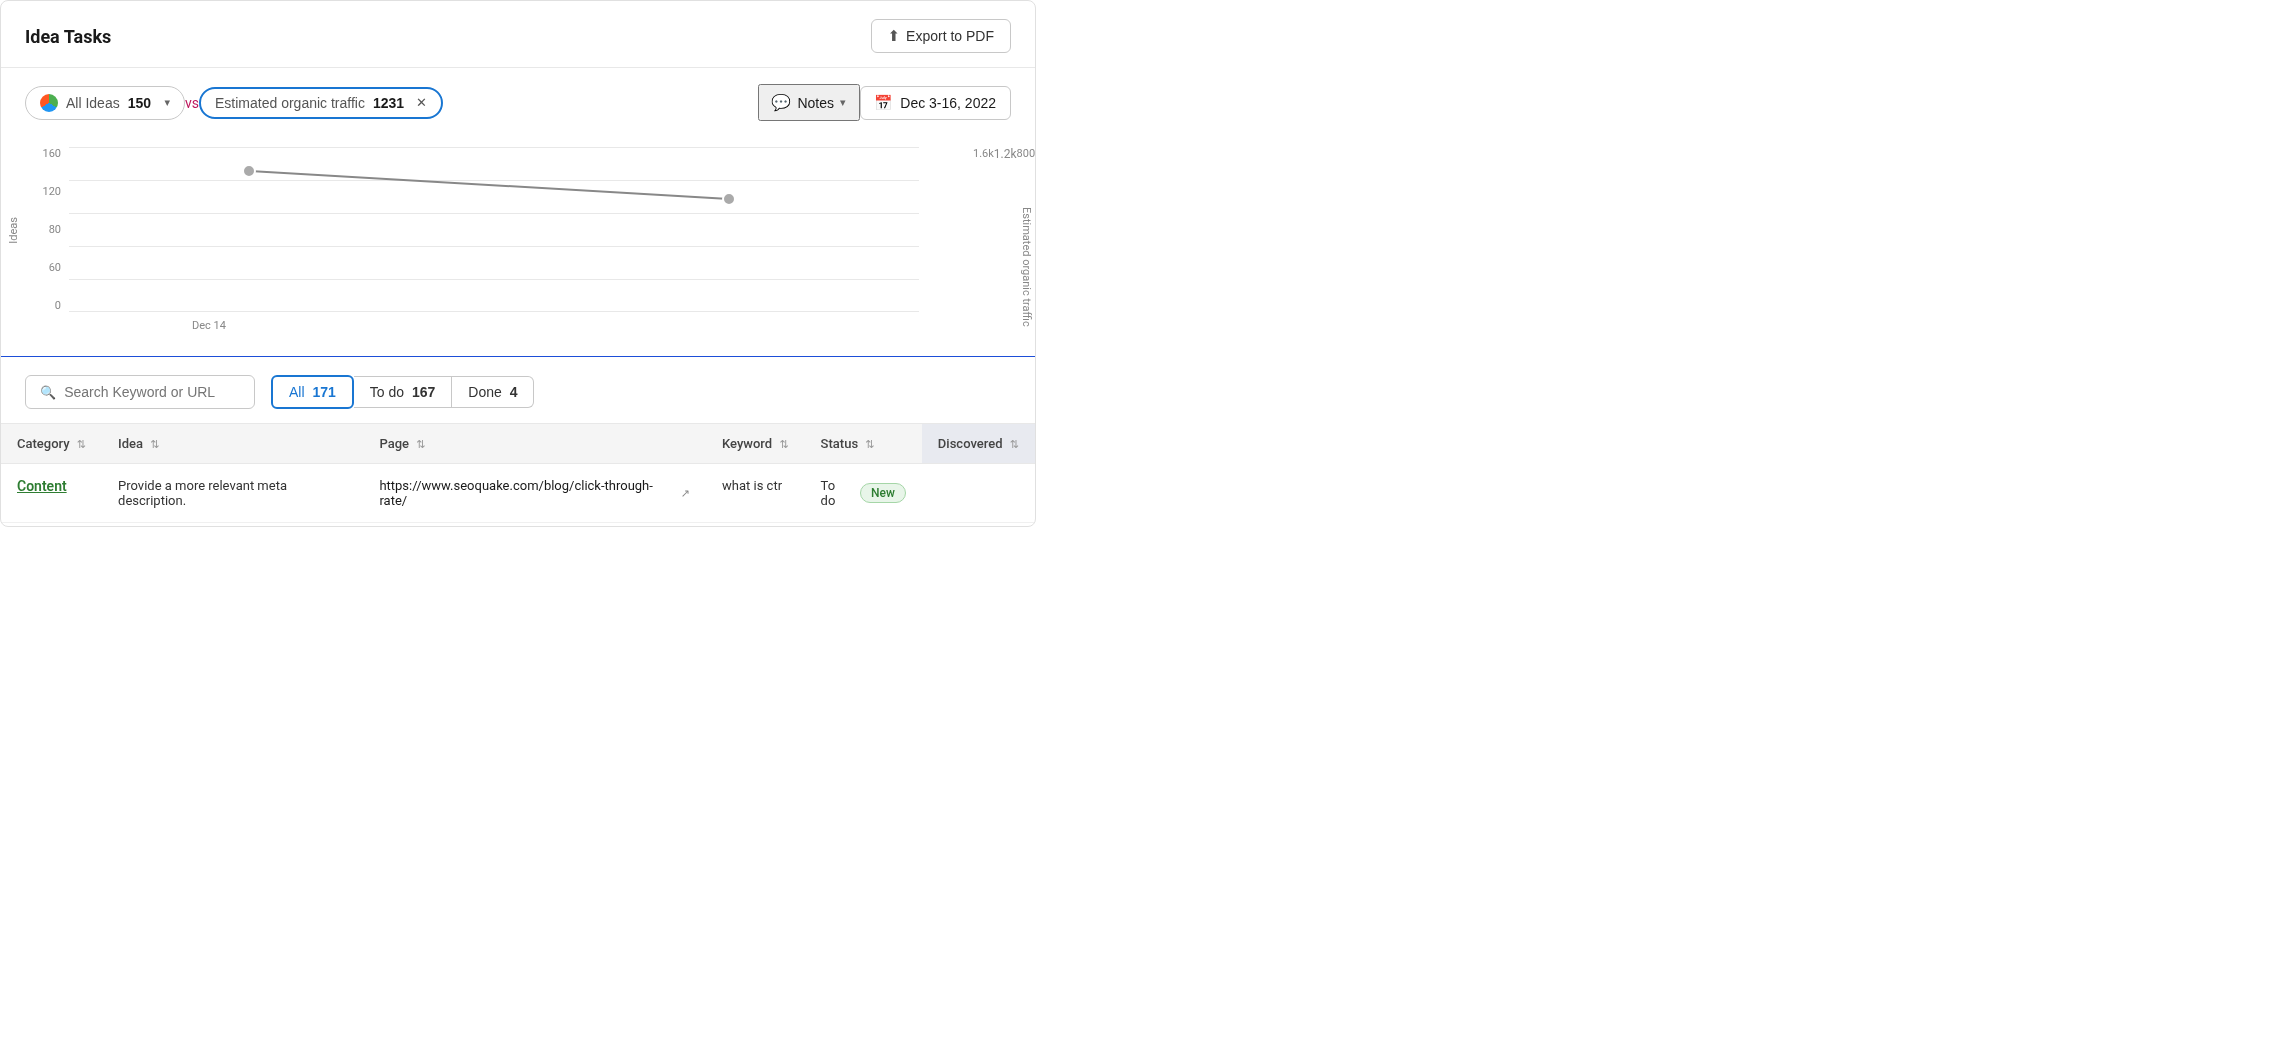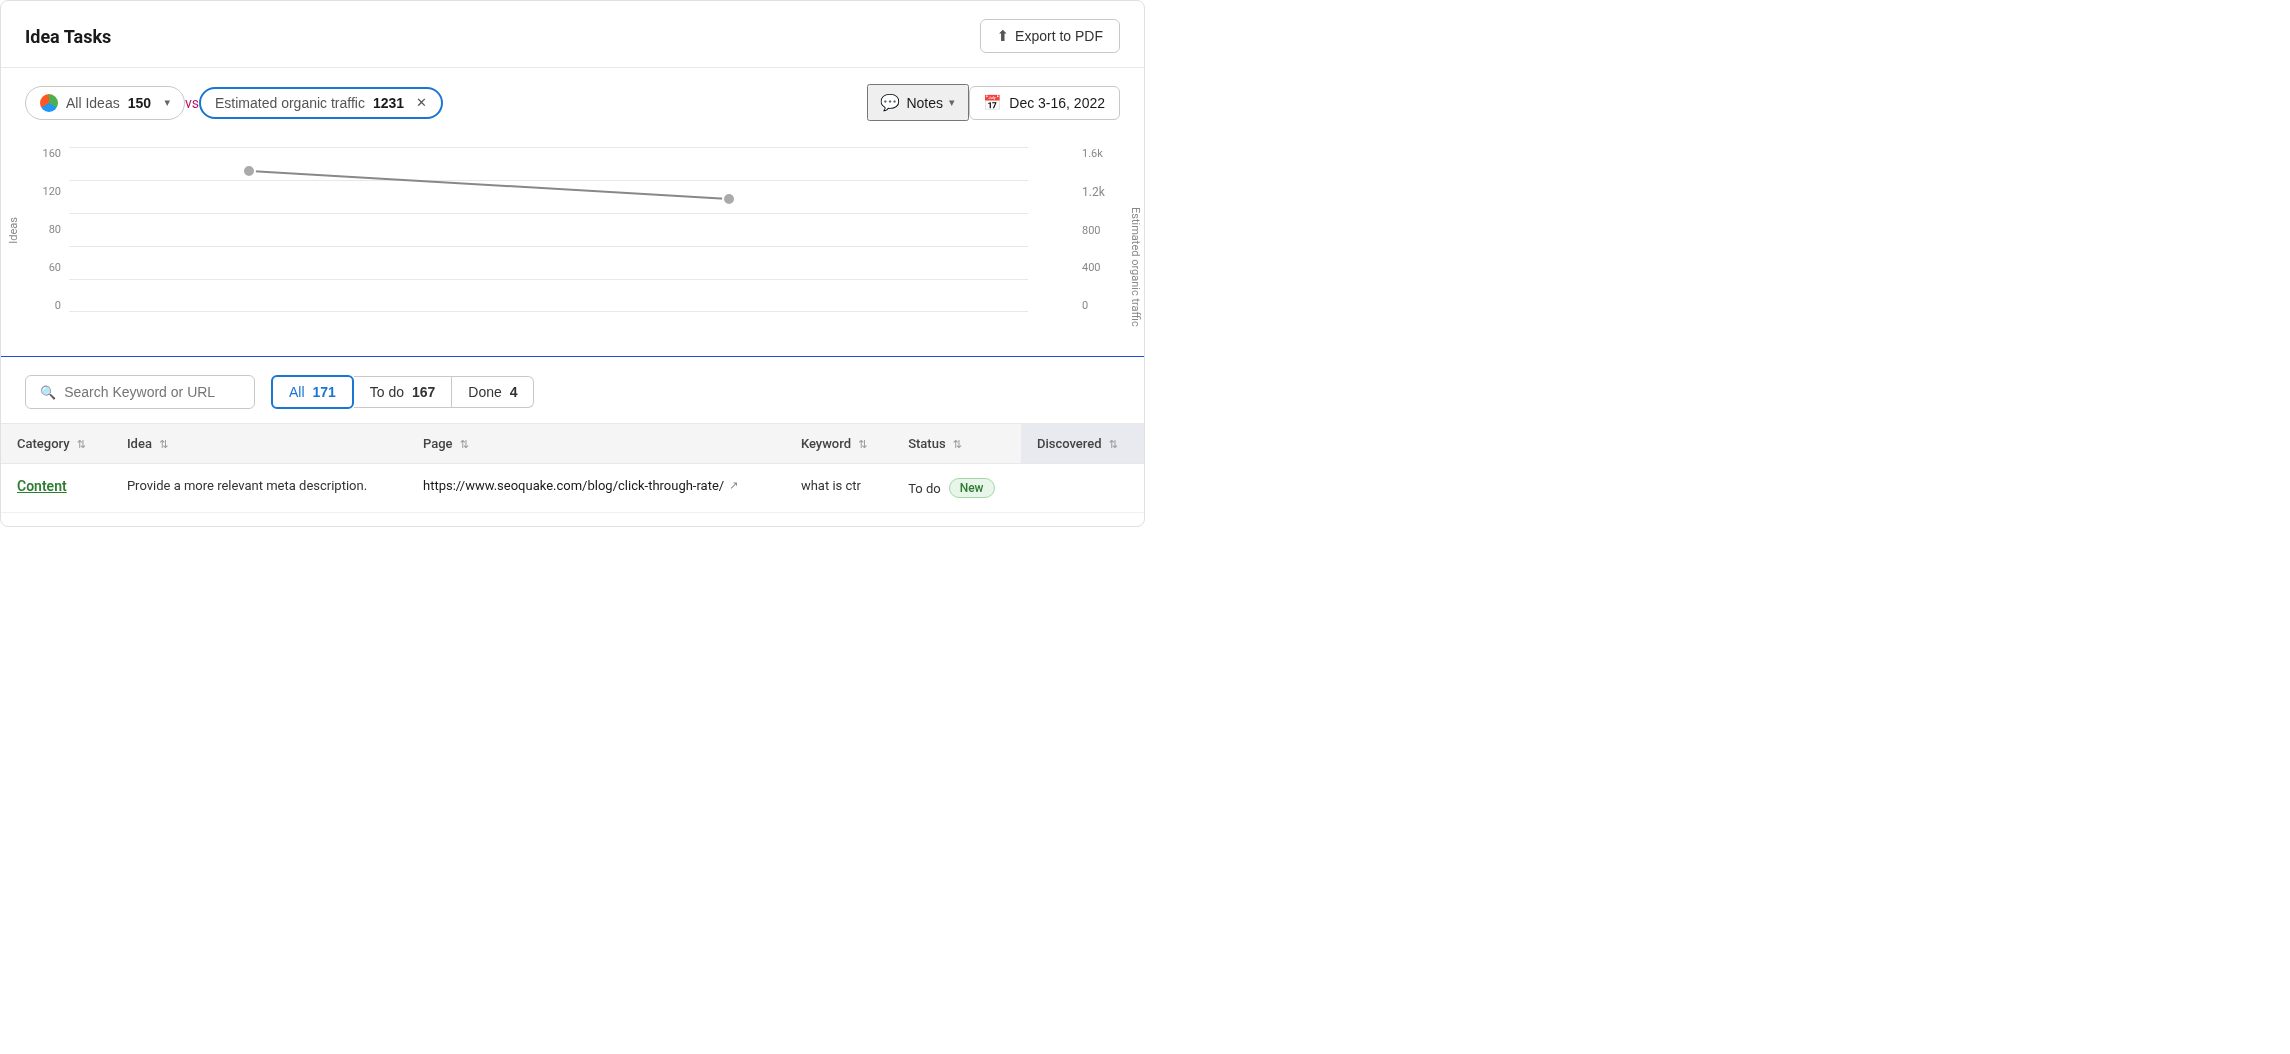--- a/index.html
+++ b/index.html
@@ -1,18 +1,18 @@
 <!DOCTYPE html>
 <html><head>
   <meta charset="utf-8">
   <style>
     * { box-sizing: border-box; margin: 0; padding: 0; }
     body { font-family: -apple-system, BlinkMacSystemFont, 'Segoe UI', Roboto, sans-serif; background: #fff; color: #1a1a1a; font-size: 14px; }
 
-    .page { width: 1145px; min-height: 527px; background: #fff; border: 1px solid #e0e0e0; border-radius: 8px; overflow: hidden; }
+    .page { width: 1036px; min-height: 527px; background: #fff; border: 1px solid #e0e0e0; border-radius: 8px; overflow: hidden; }
 
     
     .header { display: flex; align-items: center; justify-content: space-between; padding: 18px 24px 14px 24px; border-bottom: 1px solid #e8e8e8; }
     .header-title { font-size: 18px; font-weight: 700; color: #1a1a1a; }
     .export-btn { display: flex; align-items: center; gap: 6px; border: 1px solid #c8c8c8; border-radius: 6px; padding: 7px 16px; background: #fff; cursor: pointer; font-size: 14px; color: #333; }
     .export-icon { font-size: 15px; color: #555; }
 
     
     .controls-row { display: flex; align-items: center; gap: 0; padding: 16px 24px; }
     .all-ideas-btn { display: flex; align-items: center; gap: 8px; border: 1px solid #c8c8c8; border-radius: 20px; padding: 7px 14px; background: #fff; cursor: pointer; font-size: 14px; color: #1a1a1a; min-width: 160px; }
@@ -130,23 +130,27 @@
           </div>
         </div>
 
         <svg style="position:absolute;top:0;left:0;right:46px;bottom:20px;width:calc(100% - 46px);height:calc(100% - 20px);pointer-events:none;">
 
           <line x1="180" y1="24" x2="660" y2="52" stroke="#888" stroke-width="2"></line>
           <circle cx="180" cy="24" r="6" fill="#aaa" stroke="#fff" stroke-width="2"></circle>
           <circle cx="660" cy="52" r="6" fill="#aaa" stroke="#fff" stroke-width="2"></circle>
         </svg>
 
+        <div style="position:absolute;bottom:0;left:0;right:46px;display:flex;padding:0 30px;gap:200px;align-items:center;">
+          <div style="width:220px;text-align:center;font-size:11px;color:#888;">Dec 14</div>
+          <div style="width:220px;text-align:center;font-size:11px;color:#888;"></div>
+        </div>
       </div>
 
-      <div style="display:flex;flex-direction:column;justify-content:space-between;align-items:flex-start;padding-left:8px;padding-bottom:20px;width:46px;">
+      <div style="display:flex;flex-direction:row;justify-content:space-between;align-items:flex-start;padding-left:8px;padding-bottom:20px;width:46px;">
         <span style="font-size:11px;color:#888;">1.6k</span>
         <span style="font-size:12px;color:#888;">1.2k</span>
         <span style="font-size:11px;color:#888;">800</span>
         <span style="font-size:11px;color:#888;">400</span>
         <span style="font-size:11px;color:#888;">0</span>
       </div>
     </div>
 
     <div style="position:absolute;left:6px;top:80px;writing-mode:vertical-rl;transform:rotate(180deg);font-size:11px;color:#888;">Ideas</div>
     <div style="position:absolute;right:2px;top:70px;writing-mode:vertical-rl;font-size:11px;color:#888;">Estimated organic traffic</div>

